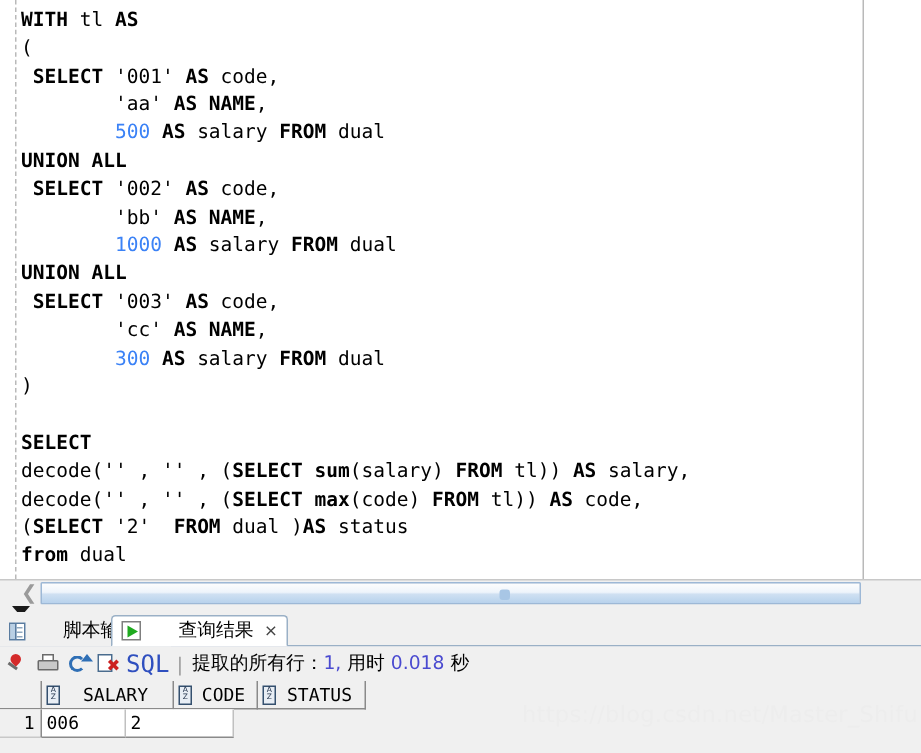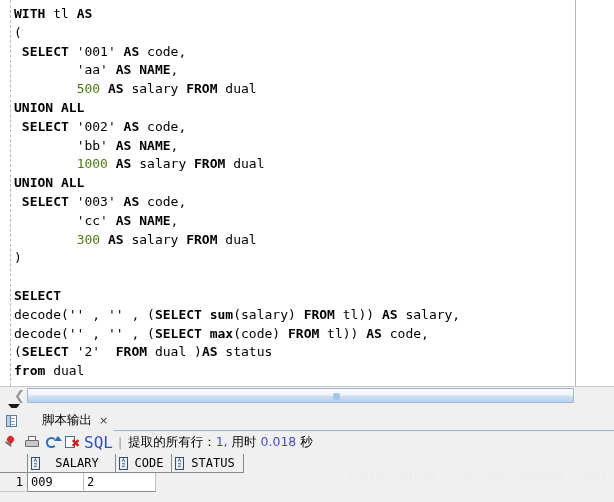--- a/index.html
+++ b/index.html
@@ -41,21 +41,21 @@
     font-family: "DejaVu Sans Mono", monospace;
     font-size: 13px;
     line-height: 18.8px;
     white-space: pre;
     color: #000000;
   }
   .ln { height: 18.8px; }
   .kw   { font-weight: bold; color: #000000; }
   .id   { font-weight: normal; color: #000000; }
   .str  { color: #000000; font-weight: normal; }
-  .num  { color: #4d7c0f; font-weight: normal; }
+  .num  { color: #3b82f6; font-weight: normal; }
   .punc { color: #000000; font-weight: normal; }
 
   
   #hscroll-area {
     position: absolute;
     left: 0; top: 386px;
     width: 614px; height: 17px;
     background: #f0f0f0;
     border-top: 1px solid #c8c8c8;
   }
@@ -393,20 +393,25 @@
 </div>
 
 <div id="splitter">
   <div id="collapse-arrow"></div>
 </div>
 
 <div id="tabbar">
   <div class="tab inactive">
     <span class="icon-script"></span>
     <span class="tab-label">脚本输出</span>
+    <span class="tab-close">×</span>
+  </div>
+  <div class="tab active">
+    <span class="icon-play"></span>
+    <span class="tab-label">查询结果</span>
     <span class="tab-close">×</span>
   </div>
 </div>
 
 <div id="result-toolbar">
   <span class="tb-icon ic-pin"></span>
   <span class="tb-icon ic-print"></span>
   <span class="tb-icon ic-refresh"></span>
   <span class="tb-icon ic-clear"></span>
   <span class="tb-sql">SQL</span>
@@ -436,18 +441,18 @@
       <div class="gh-cell" style="width: 72px;">
         <span class="icon-az">
           <span>A</span>
           <span>Z</span>
         </span>
         <span class="ghlabel">STATUS</span>
       </div>
     </div>
   <div id="grid-row">
     <div class="gr-num">1</div>
-      <div class="gr-cell txt" style="width: 56px;">009</div>
+      <div class="gr-cell txt" style="width: 56px;">006</div>
       <div class="gr-cell txt" style="width: 72px;">2</div>
     </div>
 </div>
 
 <div id="watermark">https://blog.csdn.net/Master_Shifu</div>
 
 </body></html>

